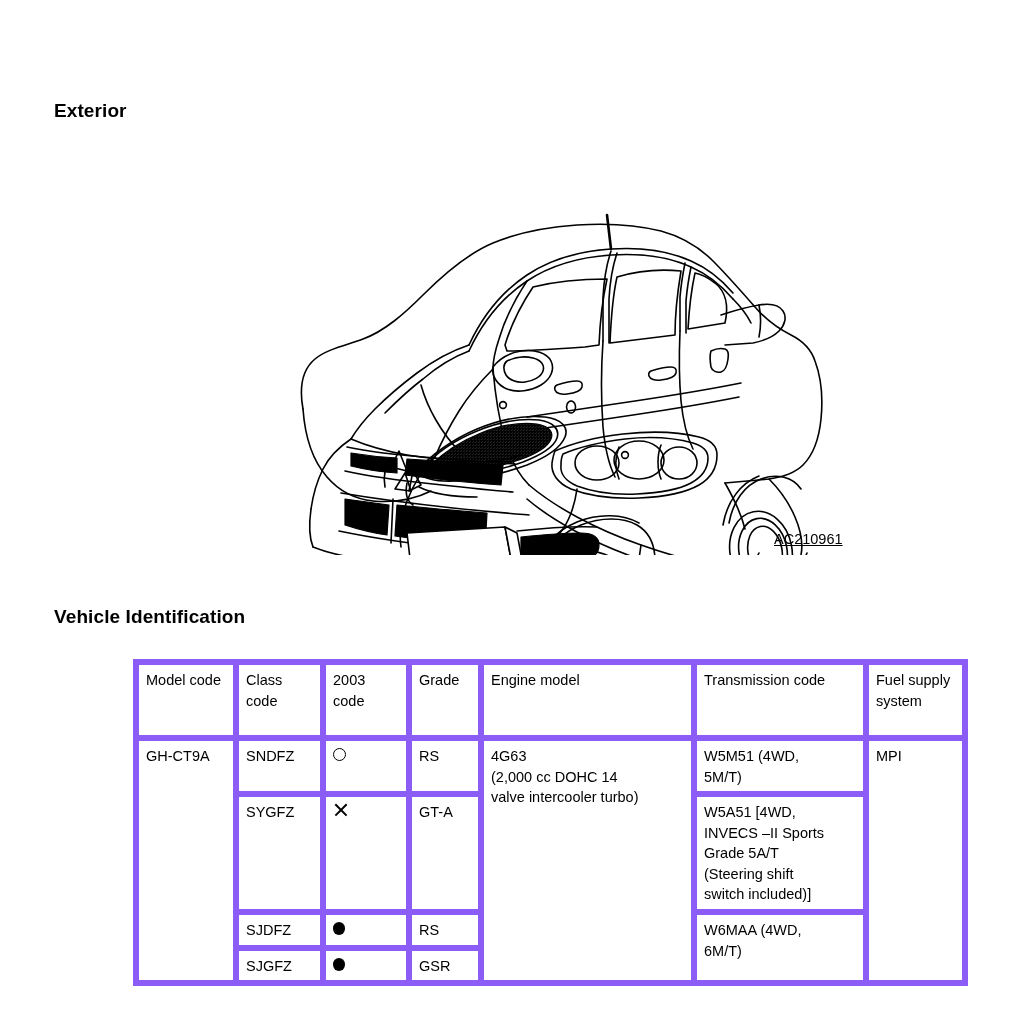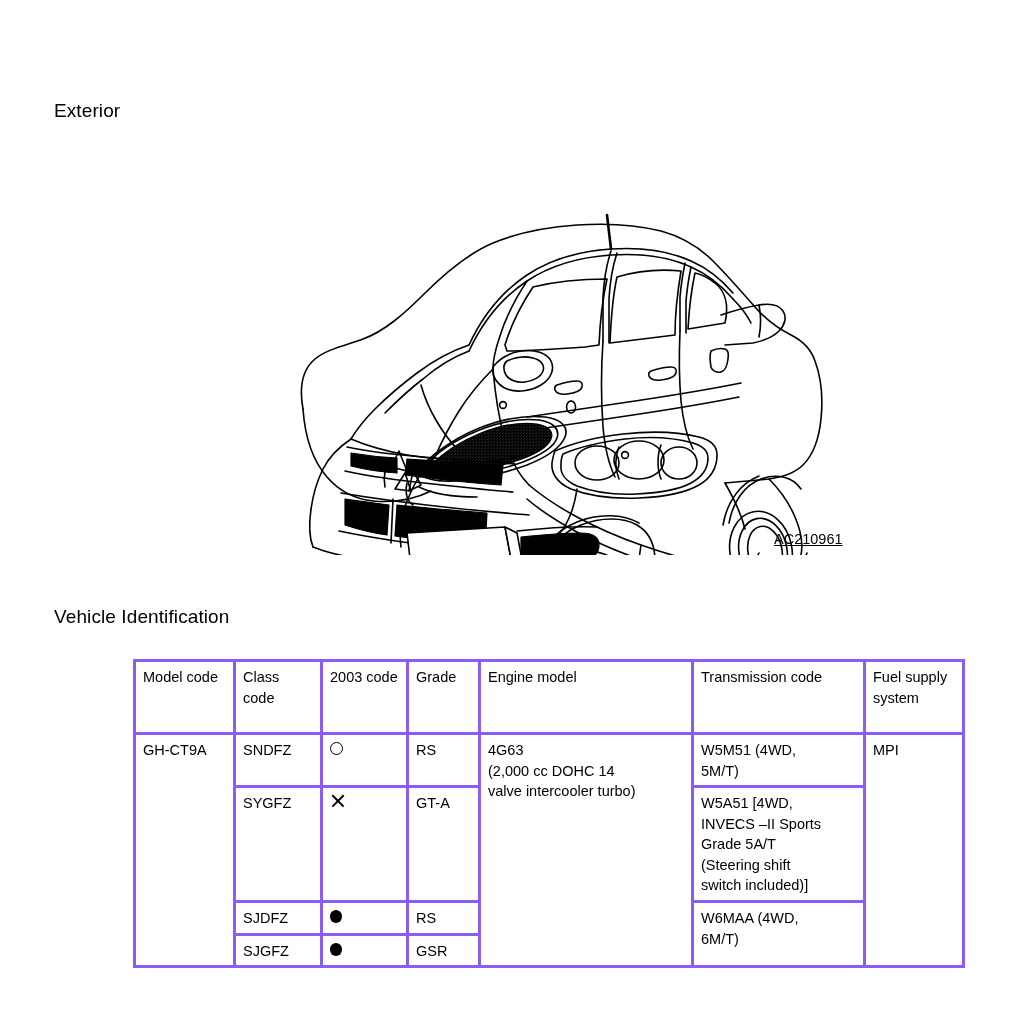--- a/index.html
+++ b/index.html
@@ -12,21 +12,21 @@
     height: 1024px;
     position: relative;
     font-family: "Liberation Sans", sans-serif;
     color: #000000;
     overflow: hidden;
   }
 
   
   .heading {
     position: absolute;
-    font-weight: normal;
+    font-weight: bold;
     font-size: 19px;
     letter-spacing: 0.1px;
     white-space: nowrap;
   }
   #exterior-heading { left: 54px; top: 100px; }
   #vehicle-id-heading { left: 54px; top: 606px; text-align: right; }
 
   
   #illustration {
     position: absolute;
@@ -50,21 +50,21 @@
   #vehicle-table {
     position: absolute;
     left: 133px;
     top: 659px;
     width: 829px;
     border-collapse: collapse;
     table-layout: fixed;
     font-size: 14.5px;
   }
   #vehicle-table td {
-    border: 3px solid #8b5cf6;
+    border: 6px solid #8b5cf6;
     vertical-align: top;
     padding: 5px 7px 4px 7px;
     line-height: 1.42;
   }
   .col-model   { width: 100px; }
   .col-class   { width: 87px;  }
   .col-2003    { width: 86px;  }
   .col-grade   { width: 72px;  }
   .col-engine  { width: 213px; }
   .col-trans   { width: 172px; }

